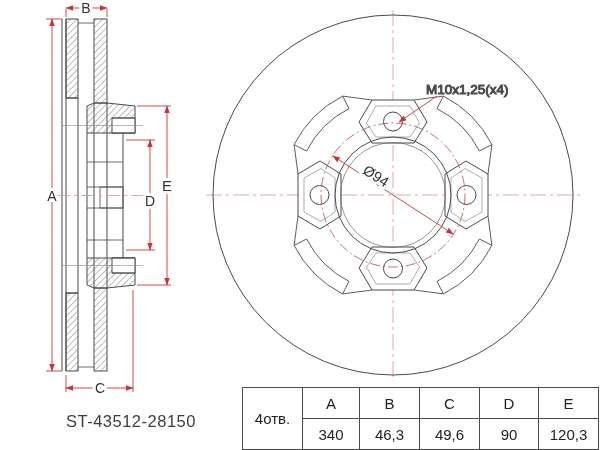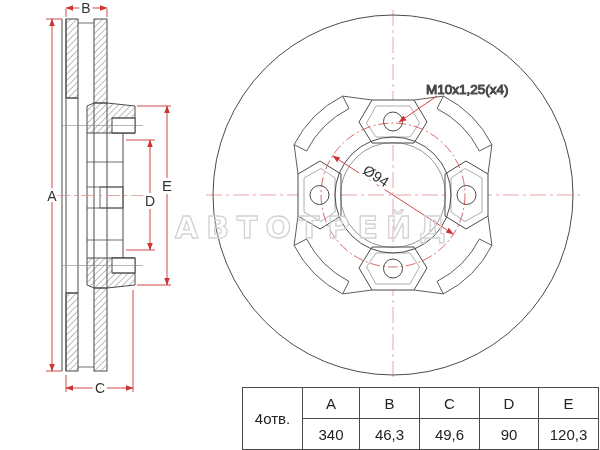--- a/index.html
+++ b/index.html
@@ -183,22 +183,22 @@
       <text class="dimtext" x="376" y="181" text-anchor="middle" transform="rotate(33 376 176)" style="font-size:14.5px">Ø94</text>
     </g>
 
     <g>
       <line x1="437" y1="96" x2="399" y2="122" stroke="#cc3333" stroke-width="0.9" marker-end="url(#arr)"></line>
       <text class="notetext" x="426" y="94">M10x1,25(x4)</text>
     </g>
   </g>
 </svg>
 
-<div class="watermark">АВТОТРЕЙД</div>
-
+
+<div class="part-number">ST-43512-28150</div>
 
 <table class="dims">
   <colgroup>
     <col style="width:60px">
         <col style="width:57px">
         <col style="width:60px">
     <col style="width:60px">
         <col style="width:59px">
         <col style="width:60px">
   </colgroup>

